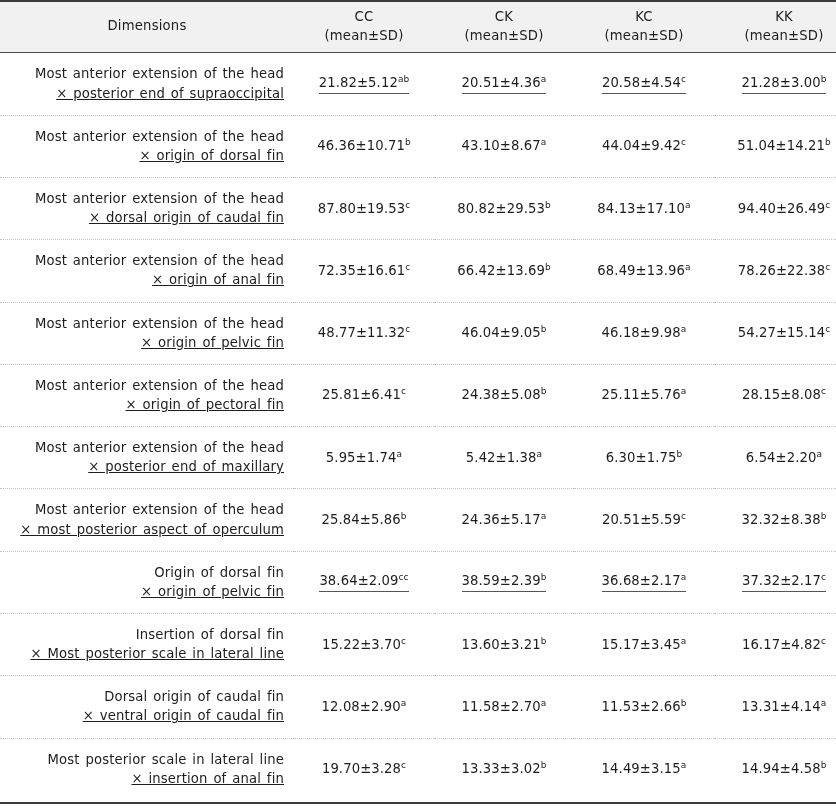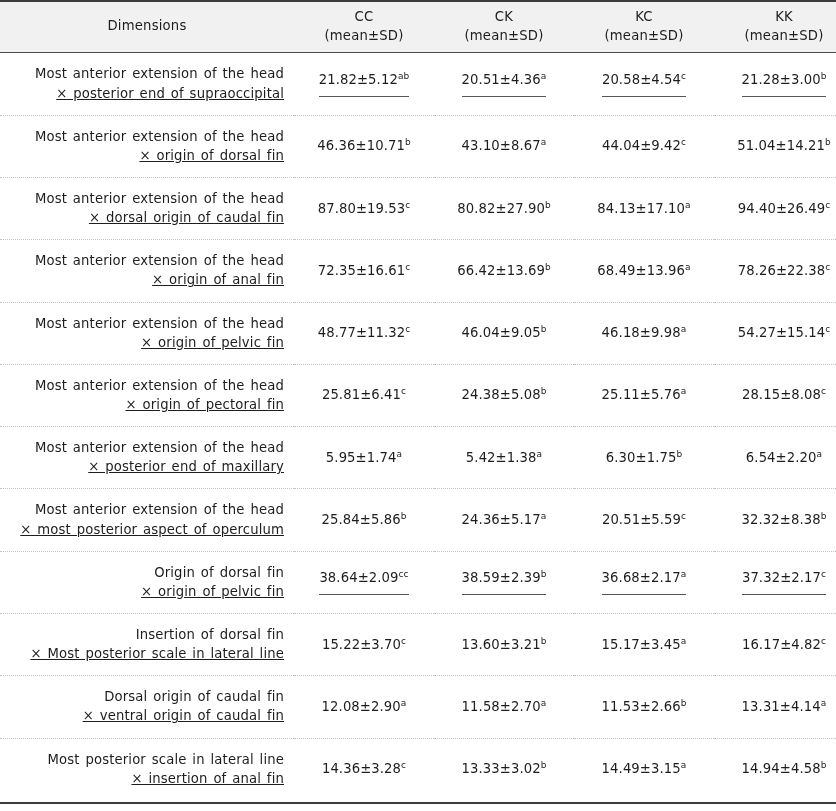--- a/index.html
+++ b/index.html
@@ -82,21 +82,21 @@
   td.val-cell.wrapv {
     white-space: normal;
   }
 
   .val {
     display: inline-block;
     position: relative;
   }
   .val.ul {
     border-bottom: 1.1px solid #555;
-    padding-bottom: 7px;
+    padding-bottom: 1px;
   }
   sup {
     font-size: 0.68em;
     vertical-align: super;
     line-height: 0;
   }
 
   
   .bottom-rule {
     width: 836px;
@@ -153,21 +153,21 @@
           <td class="val-cell"><span class="val"><span>43.10±8.67</span><sup>a</sup></span></td>
           <td class="val-cell"><span class="val"><span>44.04±9.42</span><sup>c</sup></span></td>
           <td class="val-cell"><span class="val"><span>51.04±14.21</span><sup>b</sup></span></td>
         </tr>
         <tr>
           <td class="dim-cell">
             <span class="l1">Most anterior extension of the head</span>
             <span class="l2">× dorsal origin of caudal fin</span>
           </td>
           <td class="val-cell"><span class="val"><span>87.80±19.53</span><sup>c</sup></span></td>
-          <td class="val-cell wrapv"><span class="val"><span>80.82±27.90</span><sup>b</sup></span></td>
+          <td class="val-cell wrapv"><span class="val"><span>80.82±29.53</span><sup>b</sup></span></td>
           <td class="val-cell"><span class="val"><span>84.13±17.10</span><sup>a</sup></span></td>
           <td class="val-cell"><span class="val"><span>94.40±26.49</span><sup>c</sup></span></td>
         </tr>
         <tr>
           <td class="dim-cell">
             <span class="l1">Most anterior extension of the head</span>
             <span class="l2">× origin of anal fin</span>
           </td>
           <td class="val-cell"><span class="val"><span>72.35±16.61</span><sup>c</sup></span></td>
           <td class="val-cell wrapv"><span class="val"><span>66.42±13.69</span><sup>b</sup></span></td>
@@ -242,21 +242,21 @@
           <td class="val-cell"><span class="val"><span>12.08±2.90</span><sup>a</sup></span></td>
           <td class="val-cell"><span class="val"><span>11.58±2.70</span><sup>a</sup></span></td>
           <td class="val-cell"><span class="val"><span>11.53±2.66</span><sup>b</sup></span></td>
           <td class="val-cell"><span class="val"><span>13.31±4.14</span><sup>a</sup></span></td>
         </tr>
         <tr>
           <td class="dim-cell">
             <span class="l1">Most posterior scale in lateral line</span>
             <span class="l2">× insertion of anal fin</span>
           </td>
-          <td class="val-cell"><span class="val"><span>14.36±3.28</span><sup>c</sup></span></td>
+          <td class="val-cell"><span class="val"><span>19.70±3.28</span><sup>c</sup></span></td>
           <td class="val-cell"><span class="val"><span>13.33±3.02</span><sup>b</sup></span></td>
           <td class="val-cell"><span class="val"><span>14.49±3.15</span><sup>a</sup></span></td>
           <td class="val-cell"><span class="val"><span>14.94±4.58</span><sup>b</sup></span></td>
         </tr>
       </tbody>
   </table>
   <div class="bottom-rule"></div>
 </div>
 
 </body></html>

